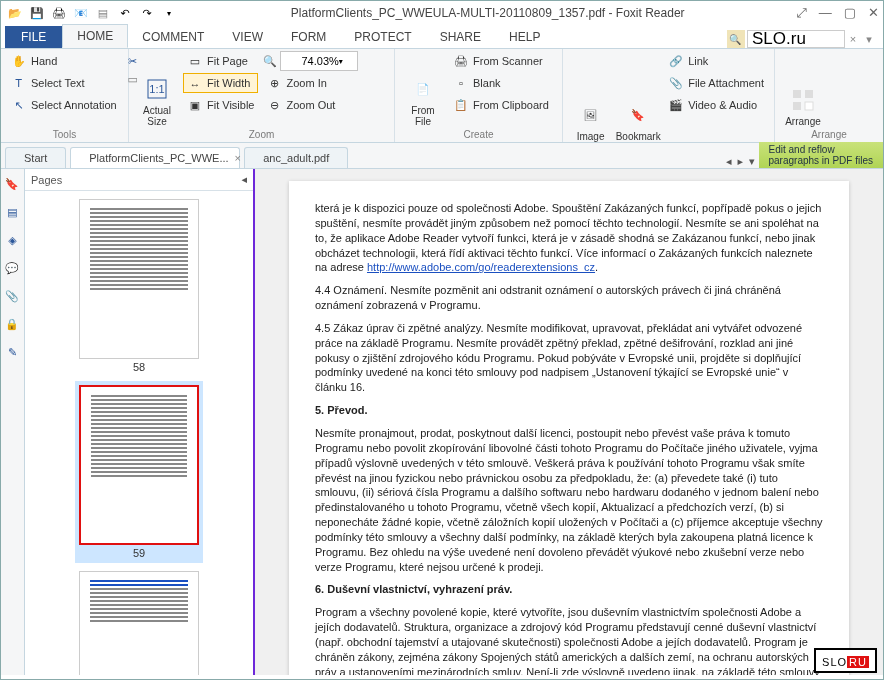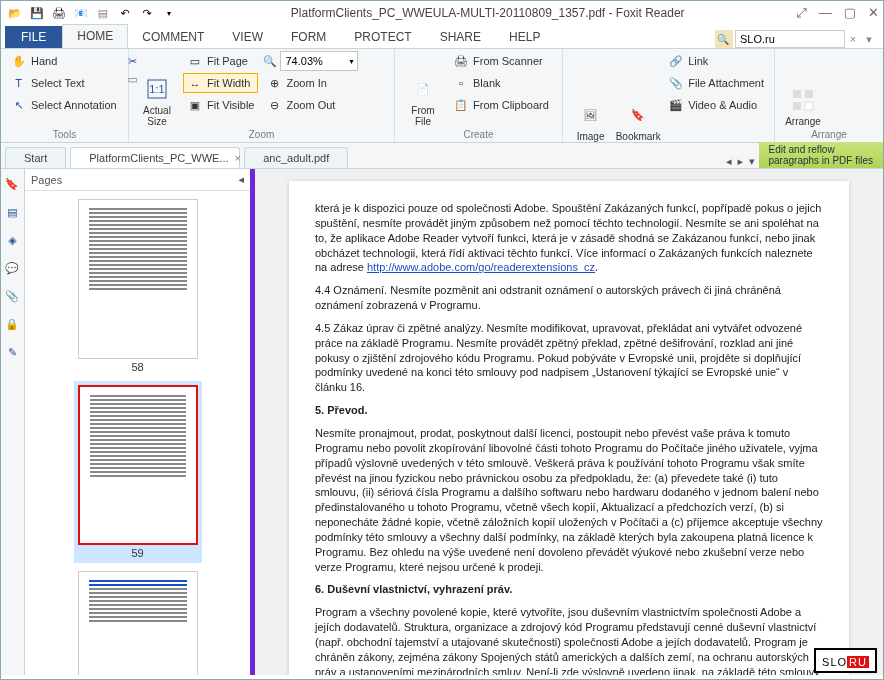--- a/index.html
+++ b/index.html
@@ -12,48 +12,48 @@
 .titlebar .title { flex: 1; text-align: center; color: #444; font-size: 12px; }
 .titlebar .winctrls { display: flex; gap: 12px; color: #666; }
 .titlebar .winctrls .wc { cursor: pointer; font-size: 13px; }
 
 .ribbon-tabs { height: 24px; background: #fff; display: flex; align-items: flex-end; padding-left: 4px; border-bottom: 1px solid #c5d6e0; }
 .ribbon-tabs .file-tab { background: #2b579a; color: #fff; padding: 4px 16px; font-size: 12px; cursor: pointer; }
 .ribbon-tabs .tab { padding: 4px 14px; font-size: 12px; color: #444; cursor: pointer; }
 .ribbon-tabs .tab.active { border: 1px solid #c5d6e0; border-bottom: 1px solid #f5f6f7; background: #f5f6f7; }
 .ribbon-tabs .search { margin-left: auto; display: flex; align-items: center; margin-right: 6px; }
 .ribbon-tabs .search .sico { width: 18px; height: 18px; background: #f0e4b8; display: flex; align-items: center; justify-content: center; font-size: 10px; margin-right: 2px; }
-.ribbon-tabs .search input { border: 1px solid #ccc; height: 18px; width: 110px; padding: 0 4px; font-size: 11px; }
+.ribbon-tabs .search input { border: 1px solid #ccc; height: 18px; width: 98px; padding: 0 4px; font-size: 17px; }
 .ribbon-tabs .search .sx { width: 16px; text-align: center; color: #888; cursor: pointer; }
 
 .ribbon { height: 94px; background: #f5f6f7; border-bottom: 1px solid #c5d6e0; display: flex; }
 .group { border-right: 1px solid #d7e1e8; padding: 2px 6px 0 6px; display: flex; flex-direction: column; }
 .group .gbody { flex: 1; display: flex; gap: 4px; }
 .group .glabel { text-align: center; color: #7a7a7a; font-size: 10px; padding: 2px 0; }
 .gcol { display: flex; flex-direction: column; gap: 2px; }
 .gbtn { display: flex; align-items: center; gap: 4px; padding: 2px 4px; cursor: pointer; white-space: nowrap; color: #333; }
 .gbtn.sel { border: 1px solid #f0b000; background: #fff4d6; padding: 1px 3px; }
 .bigbtn { display: flex; flex-direction: column; align-items: center; justify-content: flex-end; width: 44px; cursor: pointer; padding-top: 4px; color: #333; }
 .bigbtn .bi { width: 28px; height: 28px; display: flex; align-items: center; justify-content: center; }
 .bigbtn .bl { font-size: 10px; text-align: center; line-height: 1.1; padding-top: 2px; }
-.zoom-combo { border: 1px solid #c5c5c5; background: #fff; height: 20px; width: 78px; display: flex; align-items: center; padding: 0 4px; font-size: 11px; }
+.zoom-combo { border: 1px solid #c5c5c5; background: #fff; height: 20px; width: 78px; display: flex; align-items: center; padding: 0 20px; font-size: 11px; }
 .ico { display: inline-flex; width: 16px; height: 16px; align-items: center; justify-content: center; }
 
 .doctabs { height: 26px; background: #f5f6f7; border-bottom: 1px solid #c5d6e0; display: flex; align-items: flex-end; }
 .doctabs .dtab { border: 1px solid #c5d6e0; border-bottom: none; background: #fff; padding: 4px 18px; margin-left: 4px; font-size: 11px; color: #444; cursor: pointer; border-radius: 3px 3px 0 0; display: flex; align-items: center; gap: 6px; max-width: 170px; }
 .doctabs .dtab.inactive { background: #eef3f6; }
 .doctabs .dtab .dx { color: #888; cursor: pointer; }
 .doctabs .nav { margin-left: auto; display: flex; align-items: center; gap: 6px; padding: 0 4px; color: #555; }
 .doctabs .promo { background: linear-gradient(#c9e27a,#b0d455); padding: 2px 10px; font-size: 10px; color: #234; line-height: 1.1; }
 
 .workspace { display: flex; height: 506px; }
 .leftbar { width: 24px; background: #f5f6f7; border-right: 1px solid #c5d6e0; display: flex; flex-direction: column; align-items: center; padding-top: 6px; gap: 10px; }
 .leftbar .lbtn { width: 18px; height: 18px; display: flex; align-items: center; justify-content: center; cursor: pointer; }
 
-.pagespanel { width: 230px; background: #fff; border-right: 5px solid #6d28d9; display: flex; flex-direction: column; }
+.pagespanel { width: 230px; background: #fff; border-right: 2px solid #6d28d9; display: flex; flex-direction: column; }
 .pagespanel .phead { height: 22px; border-bottom: 1px solid #d7e1e8; display: flex; align-items: center; padding: 0 6px; color: #555; }
 .pagespanel .phead .pcol { margin-left: auto; cursor: pointer; }
 .thumbs { flex: 1; overflow: auto; padding: 8px; display: flex; flex-direction: column; align-items: center; gap: 8px; }
 .thumb { display: flex; flex-direction: column; align-items: center; }
 .thumb .timg { width: 120px; height: 160px; border: 1px solid #ccc; background: #fff; padding: 8px 10px; position: relative; }
 .thumb.selected { background: #cde6ff; padding: 4px; }
 .thumb.selected .timg { border: 2px solid #e01010; }
 .thumb .tlines { display: flex; flex-direction: column; gap: 2px; }
 .thumb .tlines i { display: block; height: 2px; background: #888; }
 .thumb .tnum { font-size: 11px; color: #333; padding-top: 2px; }

